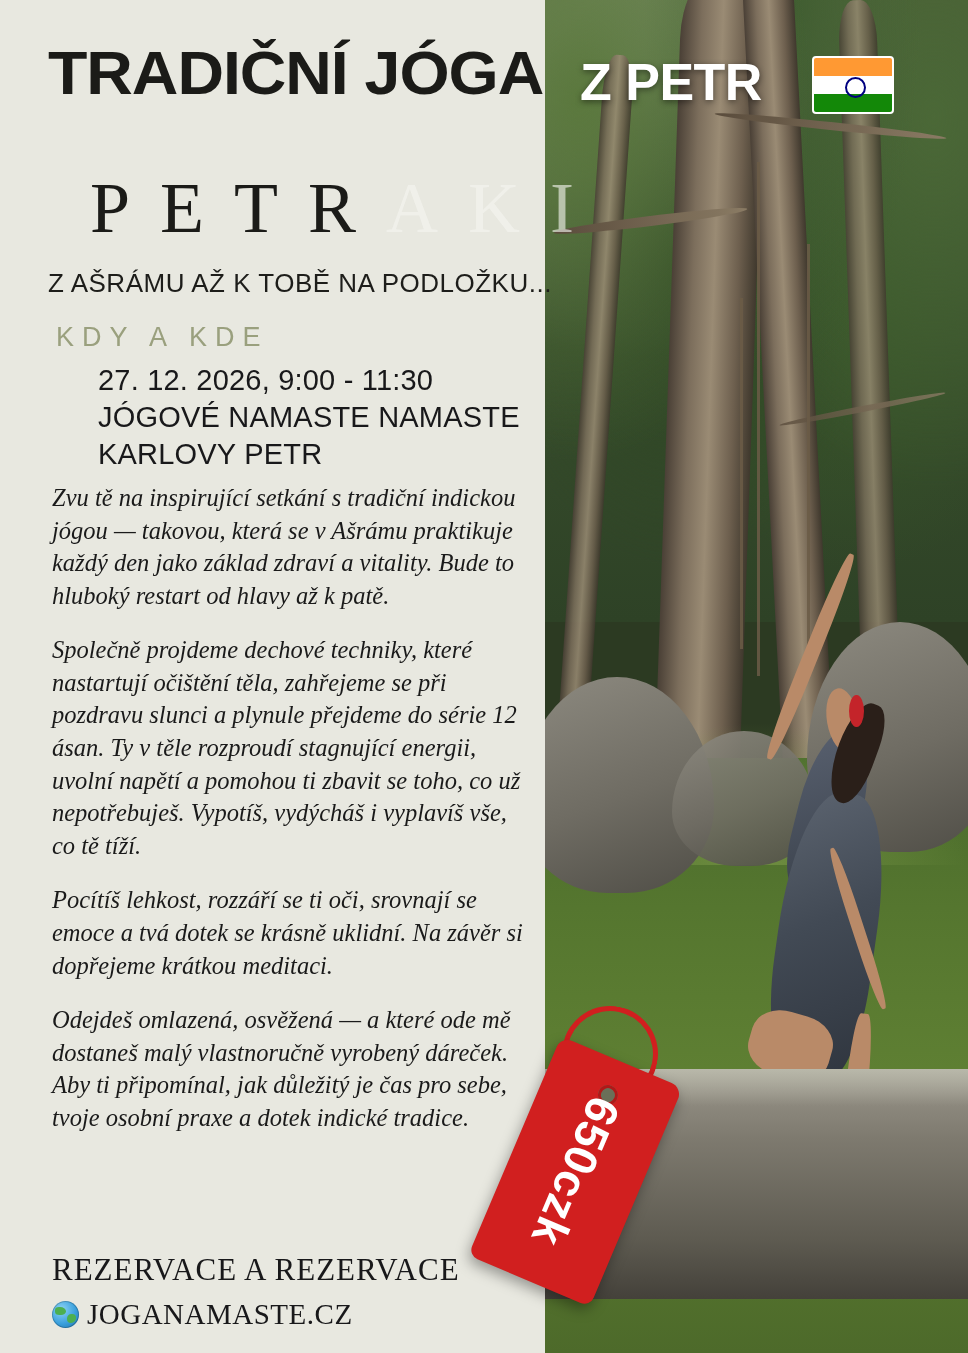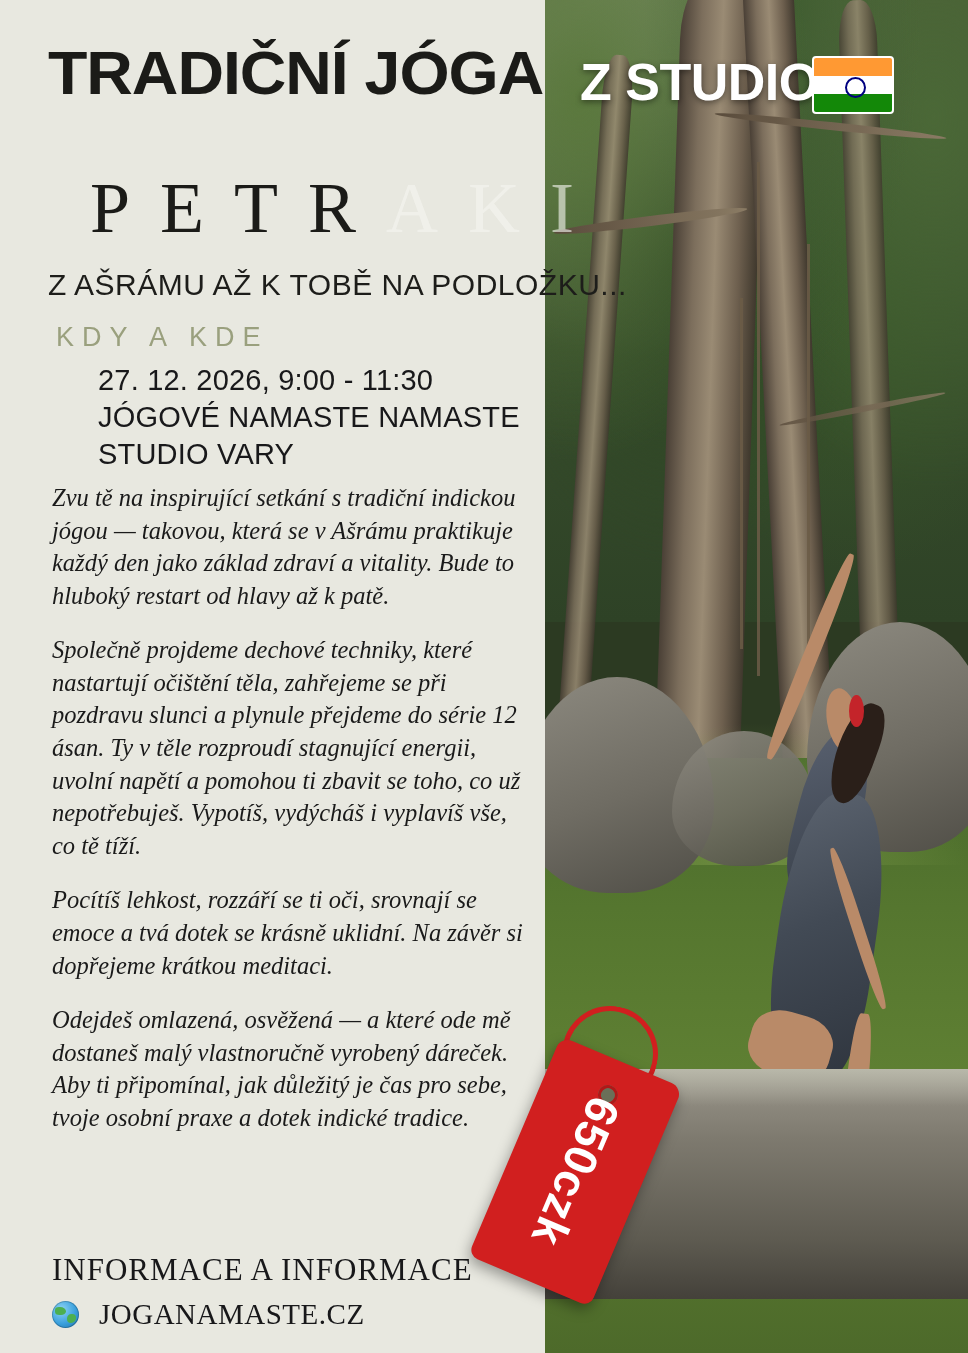--- a/index.html
+++ b/index.html
@@ -220,21 +220,21 @@
     z-index: 5;
     margin-left: 44px;
   }
   .name-line .faded { color: rgba(245,245,240,0.62); }
 
   .subtitle {
     position: absolute;
     left: 48px;
     top: 268px;
     font-family: "Liberation Sans", sans-serif;
-    font-size: 30px;
+    font-size: 26px;
     letter-spacing: 0.5px;
     color: #1d1d1a;
     white-space: nowrap;
   }
 
   .kdy {
     position: absolute;
     left: 56px;
     top: 322px;
     font-family: "Liberation Sans", sans-serif;
@@ -280,21 +280,21 @@
     font-size: 31px;
     letter-spacing: 1px;
     color: #18181a;
   }
   .footer-web {
     position: absolute;
     left: 52px;
     top: 1298px;
     display: flex;
     align-items: center;
-    gap: 20px;
+    gap: 8px;
     font-family: "Liberation Serif", serif;
     font-size: 29px;
     letter-spacing: 0.5px;
     color: #18181a;
   }
   .globe {
     width: 27px; height: 27px; border-radius: 50%;
     background: radial-gradient(circle at 35% 32%, #8fd3f4 0%, #3aa0dd 55%, #1d6fa5 100%);
     position: relative;
     display: inline-block;
@@ -410,39 +410,39 @@
       <span>PETR</span><span class="faded">AKI</span>
     </div>
 
     <div class="subtitle">Z AŠRÁMU AŽ K TOBĚ NA PODLOŽKU...</div>
 
     <div class="kdy">KDY A KDE</div>
 
     <div class="when-block">
       <div class="l1">27. 12. 2026, 9:00 - 11:30</div>
       <div class="l2">JÓGOVÉ NAMASTE NAMASTE</div>
-      <div class="l3">STUDIO VARY</div>
+      <div class="l3">KARLOVY PETR</div>
     </div>
 
     <div class="body-copy">
       <p>Zvu tě na inspirující setkání s tradiční indickou jógou — takovou, která se v Ašrámu praktikuje každý den jako základ zdraví a vitality. Bude to hluboký restart od hlavy až k patě.</p>
       <p>Společně projdeme dechové techniky, které nastartují očištění těla, zahřejeme se při pozdravu slunci a plynule přejdeme do série 12 ásan. Ty v těle rozproudí stagnující energii, uvolní napětí a pomohou ti zbavit se toho, co už nepotřebuješ. Vypotíš, vydýcháš i vyplavíš vše, co tě tíží.</p>
       <p>Pocítíš lehkost, rozzáří se ti oči, srovnají se emoce a tvá dotek se krásně uklidní. Na závěr si dopřejeme krátkou meditaci.</p>
       <p>Odejdeš omlazená, osvěžená — a které ode mě dostaneš malý vlastnoručně vyrobený dáreček. Aby ti připomínal, jak důležitý je čas pro sebe, tvoje osobní praxe a dotek indické tradice.</p>
     </div>
 
-    <div class="footer-title">INFORMACE A INFORMACE</div>
+    <div class="footer-title">REZERVACE A REZERVACE</div>
 
     <div class="footer-web">
       <span class="globe"></span>
       <span>JOGANAMASTE.CZ</span>
     </div>
   </div>
 
-  <div class="headline-z">Z STUDIO</div>
+  <div class="headline-z">Z PETR</div>
 
   <div class="flag">
     <div class="s1"></div>
     <div class="s2"></div>
     <div class="s3"></div>
     <div class="chakra"></div>
   </div>
 
   <div class="price-tag">
     <div class="tag-string"></div>

